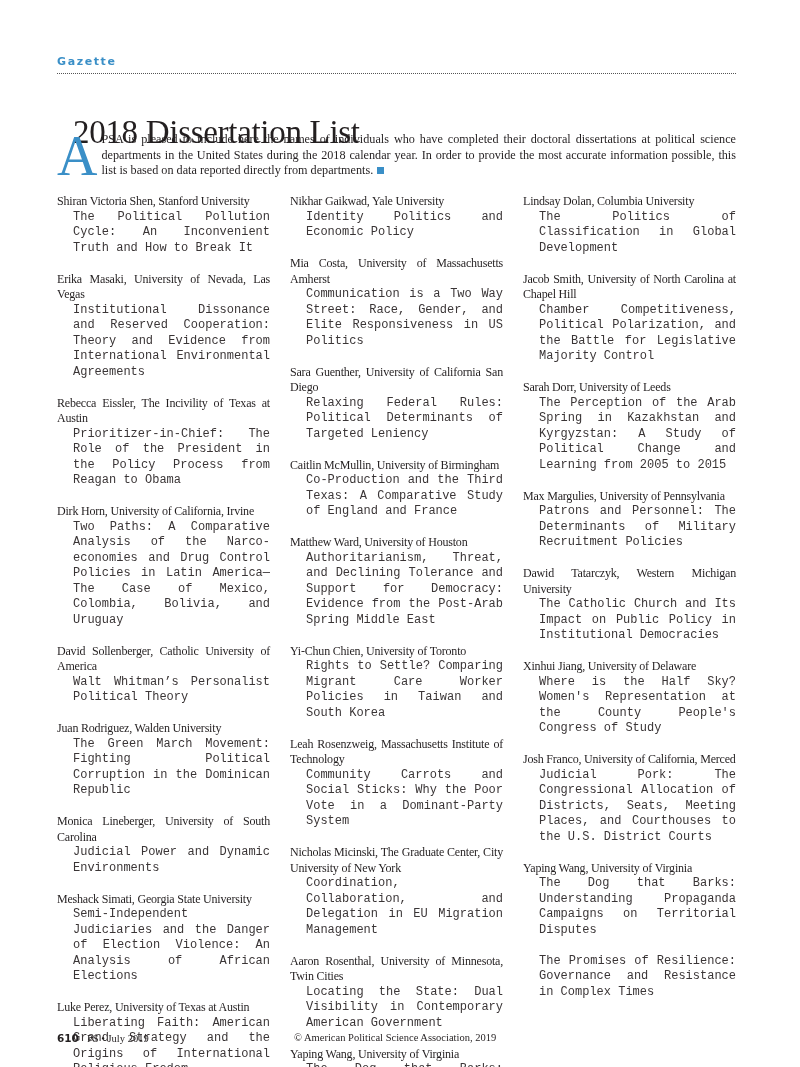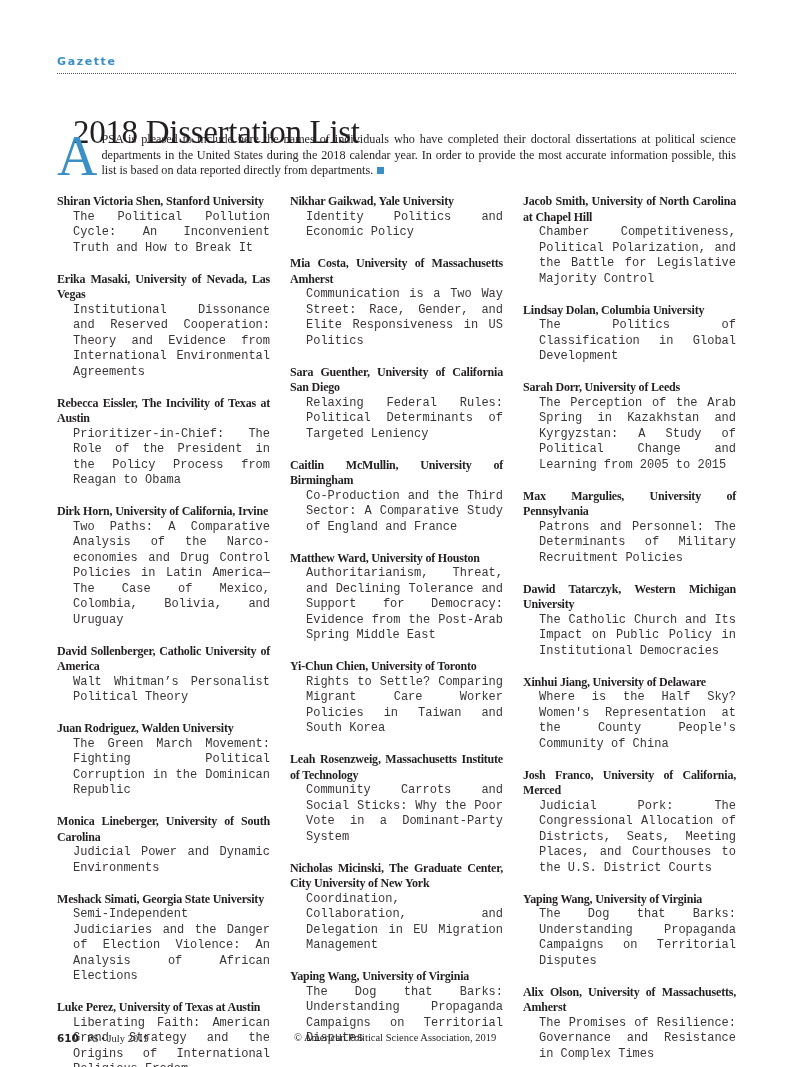--- a/index.html
+++ b/index.html
@@ -34,21 +34,21 @@
       display: inline-block; width: 7px; height: 7px; background: #3a8fc7;
       margin-left: 4px; vertical-align: 0px;
     }
     .columns {
       position: absolute; left: 57px; top: 194px; width: 679px;
       display: flex; justify-content: space-between;
     }
     .col { width: 213px; }
     .entry { margin-bottom: 15.5px; }
     .author {
-      font-weight: bold; font-size: 12px; line-height: 15.5px;
+      font-weight: normal; font-size: 12px; line-height: 15.5px;
       text-align: justify; color: #231f20; letter-spacing: -0.2px;
     }
     .title {
       font-size: 12px; line-height: 15.5px; padding-left: 16px;
       text-align: justify; text-align-last: left; color: #3a3536; font-family: Liberation Mono, monospace;
     }
     .footer-left {
       position: absolute; left: 57px; top: 1032px; font-size: 10.5px; color: #231f20;
     }
     .page-num {
@@ -117,78 +117,81 @@
       <div class="entry">
         <div class="author">Mia Costa, University of Massachusetts Amherst</div>
         <div class="title">Communication is a Two Way Street: Race, Gender, and Elite Responsiveness in US Politics</div>
       </div>
       <div class="entry">
         <div class="author">Sara Guenther, University of California San Diego</div>
         <div class="title">Relaxing Federal Rules: Political Determinants of Targeted Leniency</div>
       </div>
       <div class="entry">
         <div class="author">Caitlin McMullin, University of Birmingham</div>
-        <div class="title">Co-Production and the Third Sector: A Comparative Study of England and France</div>
+        <div class="title">Co-Production and the Third Texas: A Comparative Study of England and France</div>
       </div>
       <div class="entry">
         <div class="author">Matthew Ward, University of Houston</div>
         <div class="title">Authoritarianism, Threat, and Declining Tolerance and Support for Democracy: Evidence from the Post-Arab Spring Middle East</div>
       </div>
       <div class="entry">
         <div class="author">Yi-Chun Chien, University of Toronto</div>
         <div class="title">Rights to Settle? Comparing Migrant Care Worker Policies in Taiwan and South Korea</div>
       </div>
       <div class="entry">
         <div class="author">Leah Rosenzweig, Massachusetts Institute of Technology</div>
         <div class="title">Community Carrots and Social Sticks: Why the Poor Vote in a Dominant-Party System</div>
       </div>
       <div class="entry">
         <div class="author">Nicholas Micinski, The Graduate Center, City University of New York</div>
         <div class="title">Coordination, Collaboration, and Delegation in EU Migration Management</div>
       </div>
       <div class="entry">
+        <div class="author">Aaron Rosenthal, University of Minnesota, Twin Cities</div>
+        <div class="title">Locating the State: Dual Visibility in Contemporary American Government</div>
+      </div>
+      <div class="entry">
         <div class="author">Yaping Wang, University of Virginia</div>
         <div class="title">The Dog that Barks: Understanding Propaganda Campaigns on Territorial Disputes</div>
       </div>
     </div>
   <div class="col">
       <div class="entry">
+        <div class="author">Lindsay Dolan, Columbia University</div>
+        <div class="title">The Politics of Classification in Global Development</div>
+      </div>
+      <div class="entry">
         <div class="author">Jacob Smith, University of North Carolina at Chapel Hill</div>
         <div class="title">Chamber Competitiveness, Political Polarization, and the Battle for Legislative Majority Control</div>
-      </div>
-      <div class="entry">
-        <div class="author">Lindsay Dolan, Columbia University</div>
-        <div class="title">The Politics of Classification in Global Development</div>
       </div>
       <div class="entry">
         <div class="author">Sarah Dorr, University of Leeds</div>
         <div class="title">The Perception of the Arab Spring in Kazakhstan and Kyrgyzstan: A Study of Political Change and Learning from 2005 to 2015</div>
       </div>
       <div class="entry">
         <div class="author">Max Margulies, University of Pennsylvania</div>
         <div class="title">Patrons and Personnel: The Determinants of Military Recruitment Policies</div>
       </div>
       <div class="entry">
         <div class="author">Dawid Tatarczyk, Western Michigan University</div>
         <div class="title">The Catholic Church and Its Impact on Public Policy in Institutional Democracies</div>
       </div>
       <div class="entry">
         <div class="author">Xinhui Jiang, University of Delaware</div>
-        <div class="title">Where is the Half Sky? Women's Representation at the County People's Community of China</div>
+        <div class="title">Where is the Half Sky? Women's Representation at the County People's Congress of Study</div>
       </div>
       <div class="entry">
         <div class="author">Josh Franco, University of California, Merced</div>
         <div class="title">Judicial Pork: The Congressional Allocation of Districts, Seats, Meeting Places, and Courthouses to the U.S. District Courts</div>
       </div>
       <div class="entry">
         <div class="author">Yaping Wang, University of Virginia</div>
         <div class="title">The Dog that Barks: Understanding Propaganda Campaigns on Territorial Disputes</div>
       </div>
       <div class="entry">
-        <div class="author">Alix Olson, University of Massachusetts, Amherst</div>
         <div class="title">The Promises of Resilience: Governance and Resistance in Complex Times</div>
       </div>
     </div>
 </div>
 
 <div class="footer-left">
   <span class="page-num">610</span><span>PS • July 2019</span>
 </div>
 <div class="footer-center">© American Political Science Association, 2019</div>
 

